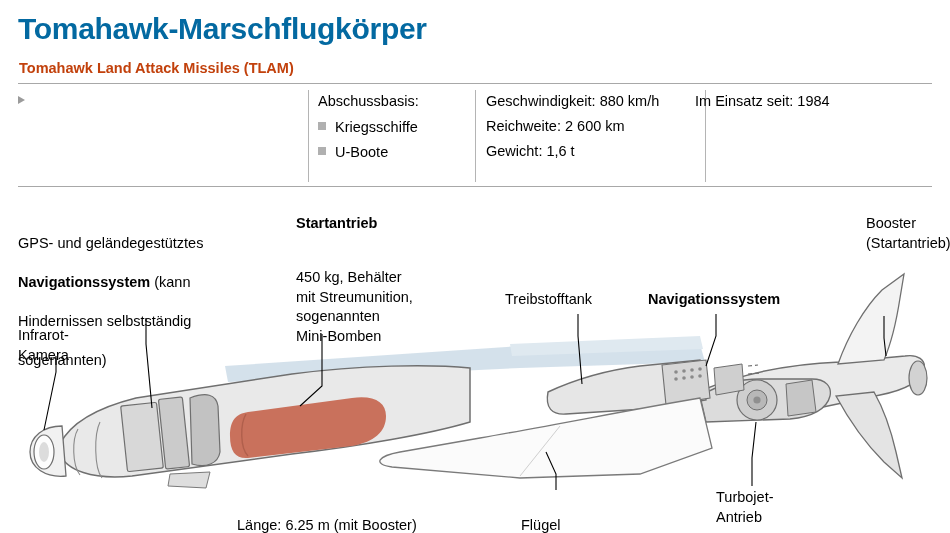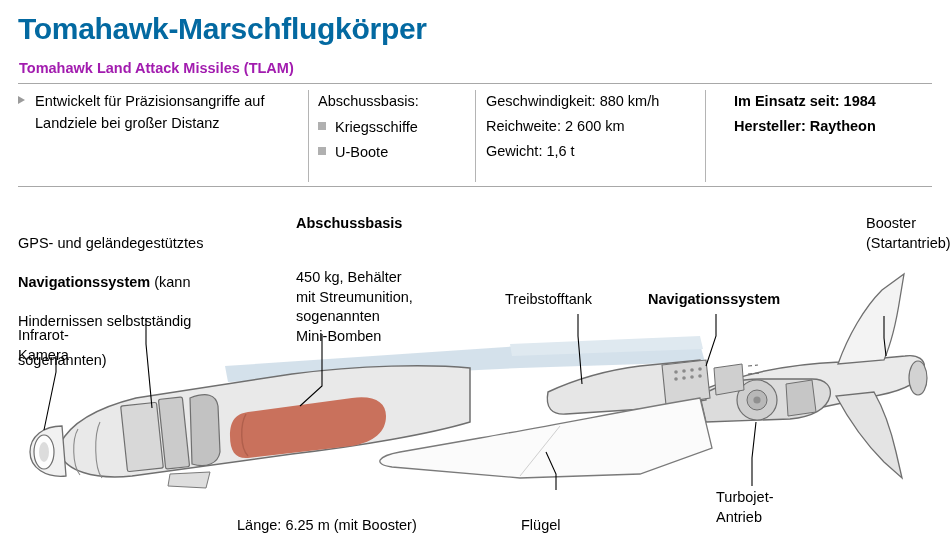--- a/index.html
+++ b/index.html
@@ -26,21 +26,21 @@
     font-weight: bold;
     letter-spacing: -0.3px;
     color: #0369a1;
   }
   .subtitle {
     position: absolute;
     left: 19px;
     top: 60px;
     font-size: 14.5px;
     font-weight: bold;
-    color: #a21caf;
+    color: #c2410c;
   }
   .rule {
     position: absolute;
     background: #9a9a9a;
   }
   .rule-top {
     left: 18px;
     top: 83px;
     width: 914px;
     height: 1px;
@@ -64,21 +64,21 @@
   }
   .col {
     position: absolute;
     top: 0;
     font-size: 14.5px;
     line-height: 1.52;
   }
   .col-1 { left: 0px;   width: 285px; }
   .col-2 { left: 300px; width: 155px; }
   .col-3 { left: 468px; width: 215px; }
-  .col-4 { left: 716px; width: 215px; font-weight: bold; }
+  .col-4 { left: 677px; width: 215px; }
 
   .divider {
     position: absolute;
     top: 90px;
     width: 1px;
     height: 92px;
     background: #b4b4b4;
   }
   .div-1 { left: 308px; }
   .div-2 { left: 475px; }
@@ -151,21 +151,20 @@
 
   <div class="divider div-1"></div>
   <div class="divider div-2"></div>
   <div class="divider div-3"></div>
 
   <div class="facts">
 
     <div class="col col-1">
       <div class="bullet-row">
         <span class="tri"></span>
-        <span>Entwickelt für Präzisionsangriffe auf Landziele bei großer Distanz</span>
       </div>
     </div>
 
     <div class="col col-2">
       <div class="head-row">Abschussbasis:</div>
       <div class="sq-row">
         <span class="sq"></span>
         <span>Kriegsschiffe</span>
       </div>
       <div class="sq-row">
@@ -175,21 +174,20 @@
     </div>
 
     <div class="col col-3">
       <div class="plain-row">Geschwindigkeit: 880 km/h</div>
       <div class="plain-row">Reichweite: 2 600 km</div>
       <div class="plain-row">Gewicht: 1,6 t</div>
     </div>
 
     <div class="col col-4">
       <div class="plain-row">Im Einsatz seit: 1984</div>
-      <div class="plain-row">Hersteller: Raytheon</div>
     </div>
 
   </div>
 
   <div class="diagram">
 
     <svg width="950" height="347" viewBox="0 0 950 347">
 
       <g>
         <path d="M225,180 L520,160 L700,158 L705,176 L520,182 L228,196 Z" fill="#ccdce8" opacity="0.85"></path>
@@ -294,21 +292,21 @@
     <div class="lbl" style="left:18px; top:28px; width:250px;">
       <span>GPS- und geländegestütztes</span><br>
       <b>Navigationssystem</b><span> (kann</span><br>
       <span>Hindernissen selbstständig</span><br>
       <span>sogenannten)</span>
     </div>
 
     <div class="lbl" style="left:18px; top:140px; width:120px;">Infrarot-
 Kamera</div>
 
-    <div class="lbl" style="left:296px; top:28px; width:150px; font-weight:bold;">Abschussbasis</div>
+    <div class="lbl" style="left:296px; top:28px; width:150px; font-weight:bold;">Startantrieb</div>
     <div class="lbl" style="left:296px; top:50px; width:160px;margin-top:32px;">450 kg, Behälter
 mit Streumunition,
 sogenannten
 Mini-Bomben</div>
 
     <div class="lbl" style="left:505px; top:104px; width:160px;">Treibstofftank</div>
 
     <div class="lbl" style="left:648px; top:104px; width:180px; font-weight:bold;">Navigationssystem</div>
 
     <div class="lbl" style="left:866px; top:28px; width:92px;">Booster

